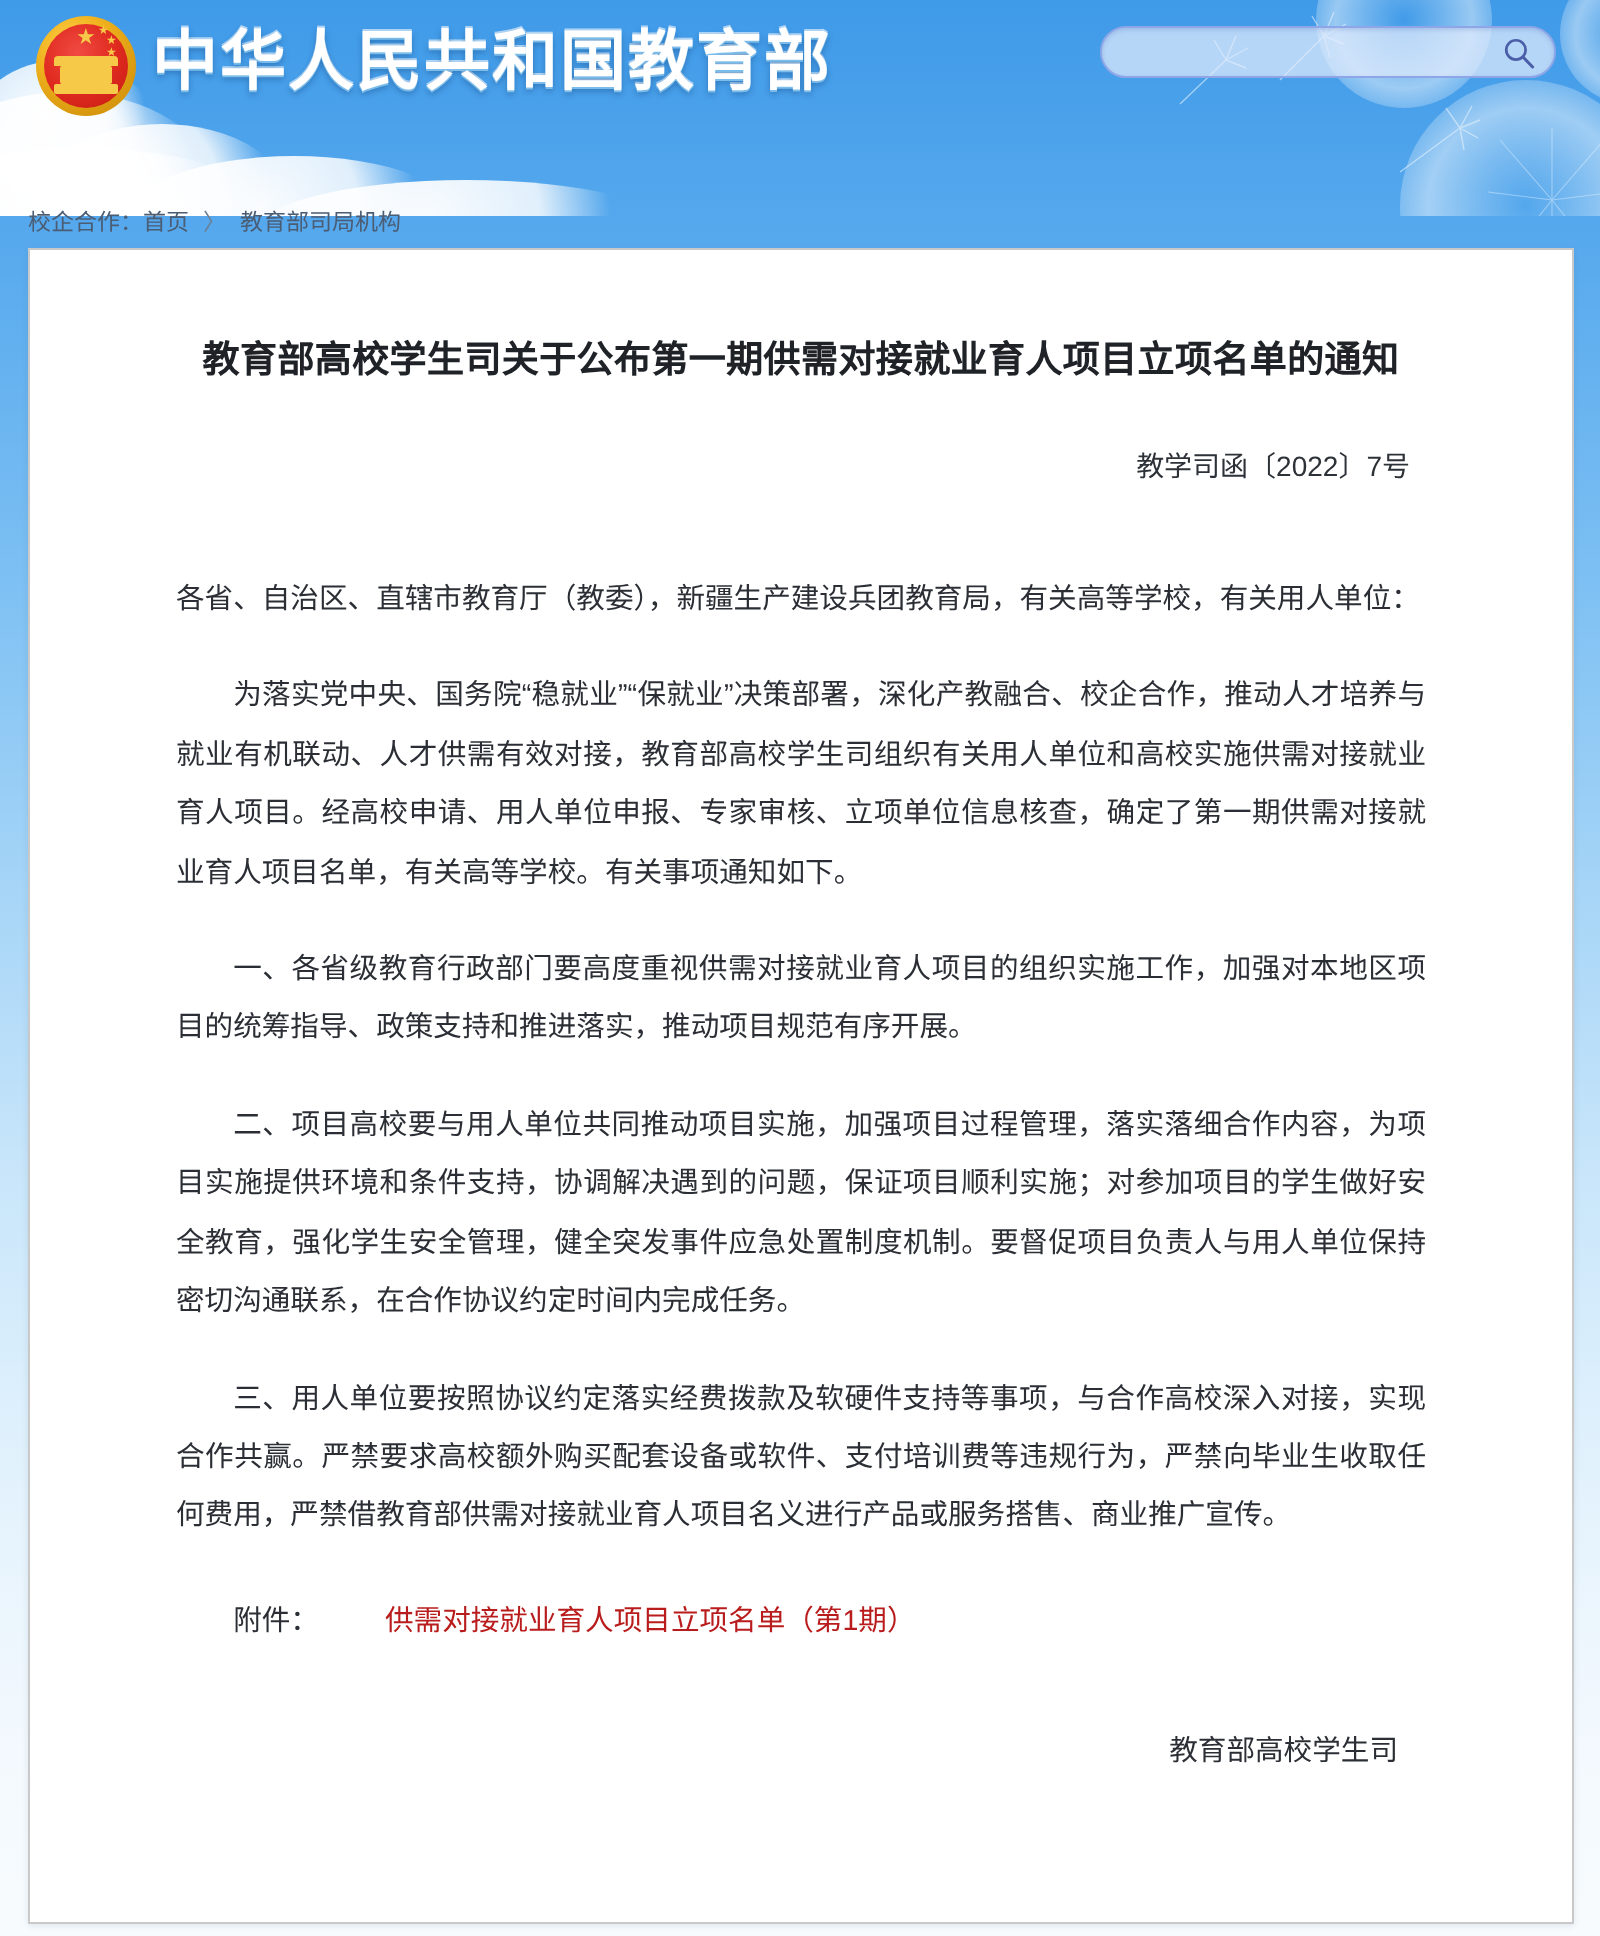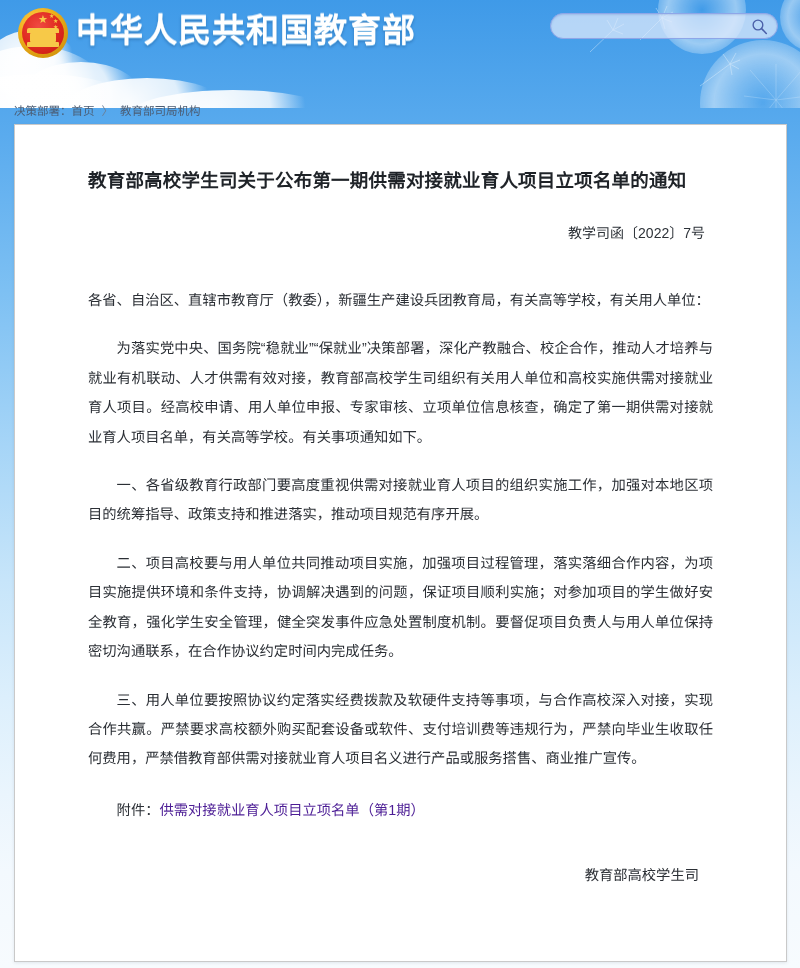--- a/index.html
+++ b/index.html
@@ -178,20 +178,21 @@
   }
   .card-inner {
     padding: 0 73px;
   }
 
   .doc-title {
     margin: 42px 0 0 0;
     font-size: 18.5px;
     font-weight: bold;
     line-height: 1.5;
+    text-align: center;
     color: #1f2328;
     font-family: "DejaVu Serif", "Liberation Serif", serif;
     letter-spacing: 0.2px;
   }
   .doc-number {
     margin: 27px 0 0 0;
     text-align: right;
     font-size: 14px;
     color: #2d3238;
     padding-right: 8px;
@@ -291,38 +292,38 @@
   <div class="searchbox">
     <input class="search-input" type="text" value="" placeholder="" style="">
     <svg class="search-icon" viewBox="0 0 20 20">
       <circle cx="8.2" cy="8.2" r="5.7" fill="none" stroke="#4a5fa8" stroke-width="1.6"></circle>
       <line x1="12.5" y1="12.5" x2="18" y2="18.2" stroke="#4a5fa8" stroke-width="1.8" stroke-linecap="round"></line>
     </svg>
   </div>
 </div>
 
 <div class="breadcrumb">
-  <span>决策部署：</span><a href="#">首页</a><span class="sep">〉</span><a href="#">教育部司局机构</a>
+  <span>校企合作：</span><a href="#">首页</a><span class="sep">〉</span><a href="#">教育部司局机构</a>
 </div>
 
 <div class="card">
   <div class="card-inner">
 
     <h1 class="doc-title">教育部高校学生司关于公布第一期供需对接就业育人项目立项名单的通知</h1>
 
     <div class="doc-number">教学司函〔2022〕7号</div>
 
     <div class="doc-body" id="doc-body">
         <p>各省、自治区、直辖市教育厅（教委），新疆生产建设兵团教育局，有关高等学校，有关用人单位：</p>
         <p class="indent">为落实党中央、国务院“稳就业”“保就业”决策部署，深化产教融合、校企合作，推动人才培养与就业有机联动、人才供需有效对接，教育部高校学生司组织有关用人单位和高校实施供需对接就业育人项目。经高校申请、用人单位申报、专家审核、立项单位信息核查，确定了第一期供需对接就业育人项目名单，有关高等学校。有关事项通知如下。</p>
         <p class="indent">一、各省级教育行政部门要高度重视供需对接就业育人项目的组织实施工作，加强对本地区项目的统筹指导、政策支持和推进落实，推动项目规范有序开展。</p>
         <p class="indent">二、项目高校要与用人单位共同推动项目实施，加强项目过程管理，落实落细合作内容，为项目实施提供环境和条件支持，协调解决遇到的问题，保证项目顺利实施；对参加项目的学生做好安全教育，强化学生安全管理，健全突发事件应急处置制度机制。要督促项目负责人与用人单位保持密切沟通联系，在合作协议约定时间内完成任务。</p>
         <p class="indent">三、用人单位要按照协议约定落实经费拨款及软硬件支持等事项，与合作高校深入对接，实现合作共赢。严禁要求高校额外购买配套设备或软件、支付培训费等违规行为，严禁向毕业生收取任何费用，严禁借教育部供需对接就业育人项目名义进行产品或服务搭售、商业推广宣传。</p>
       </div>
 
     <div class="attach">
-      <span>附件：</span><a href="#" style="color: #4c1d95;">供需对接就业育人项目立项名单（第1期）</a>
+      <span>附件：</span><a href="#" style="color: #b91c1c; margin-left: 33px;">供需对接就业育人项目立项名单（第1期）</a>
     </div>
 
     <div class="sign">教育部高校学生司</div>
 
   </div>
 </div>
 
 </body></html>

